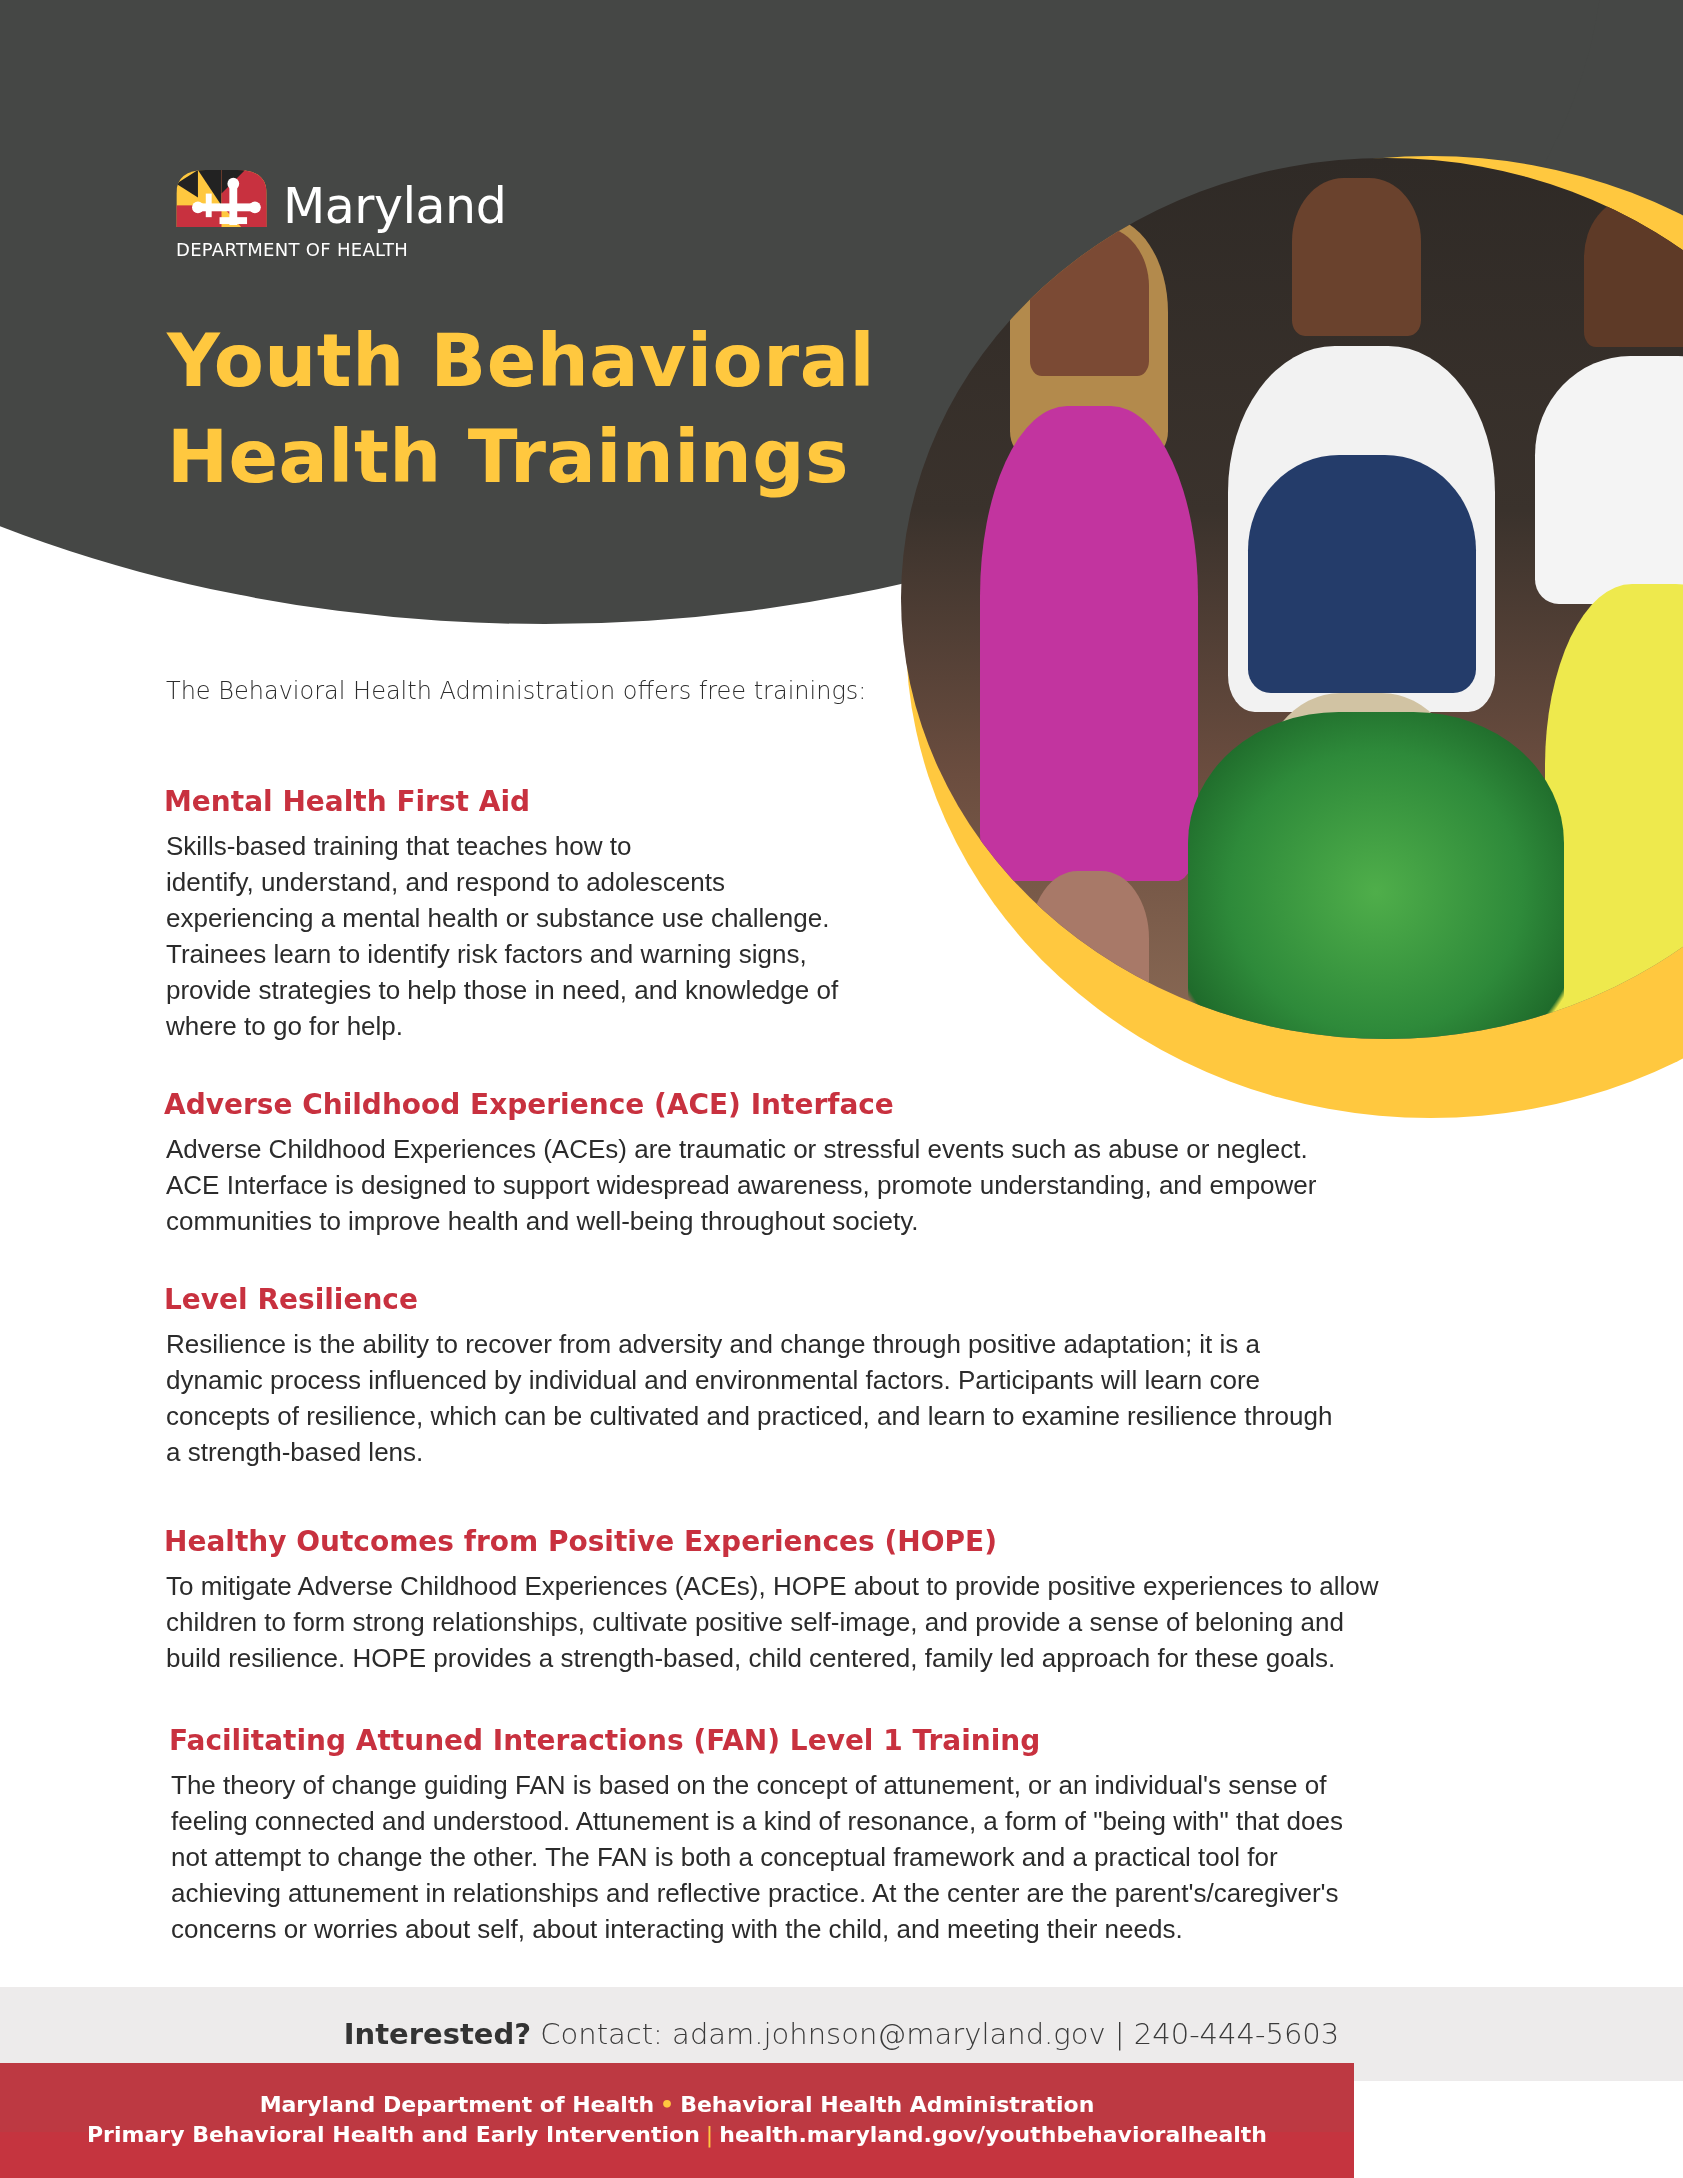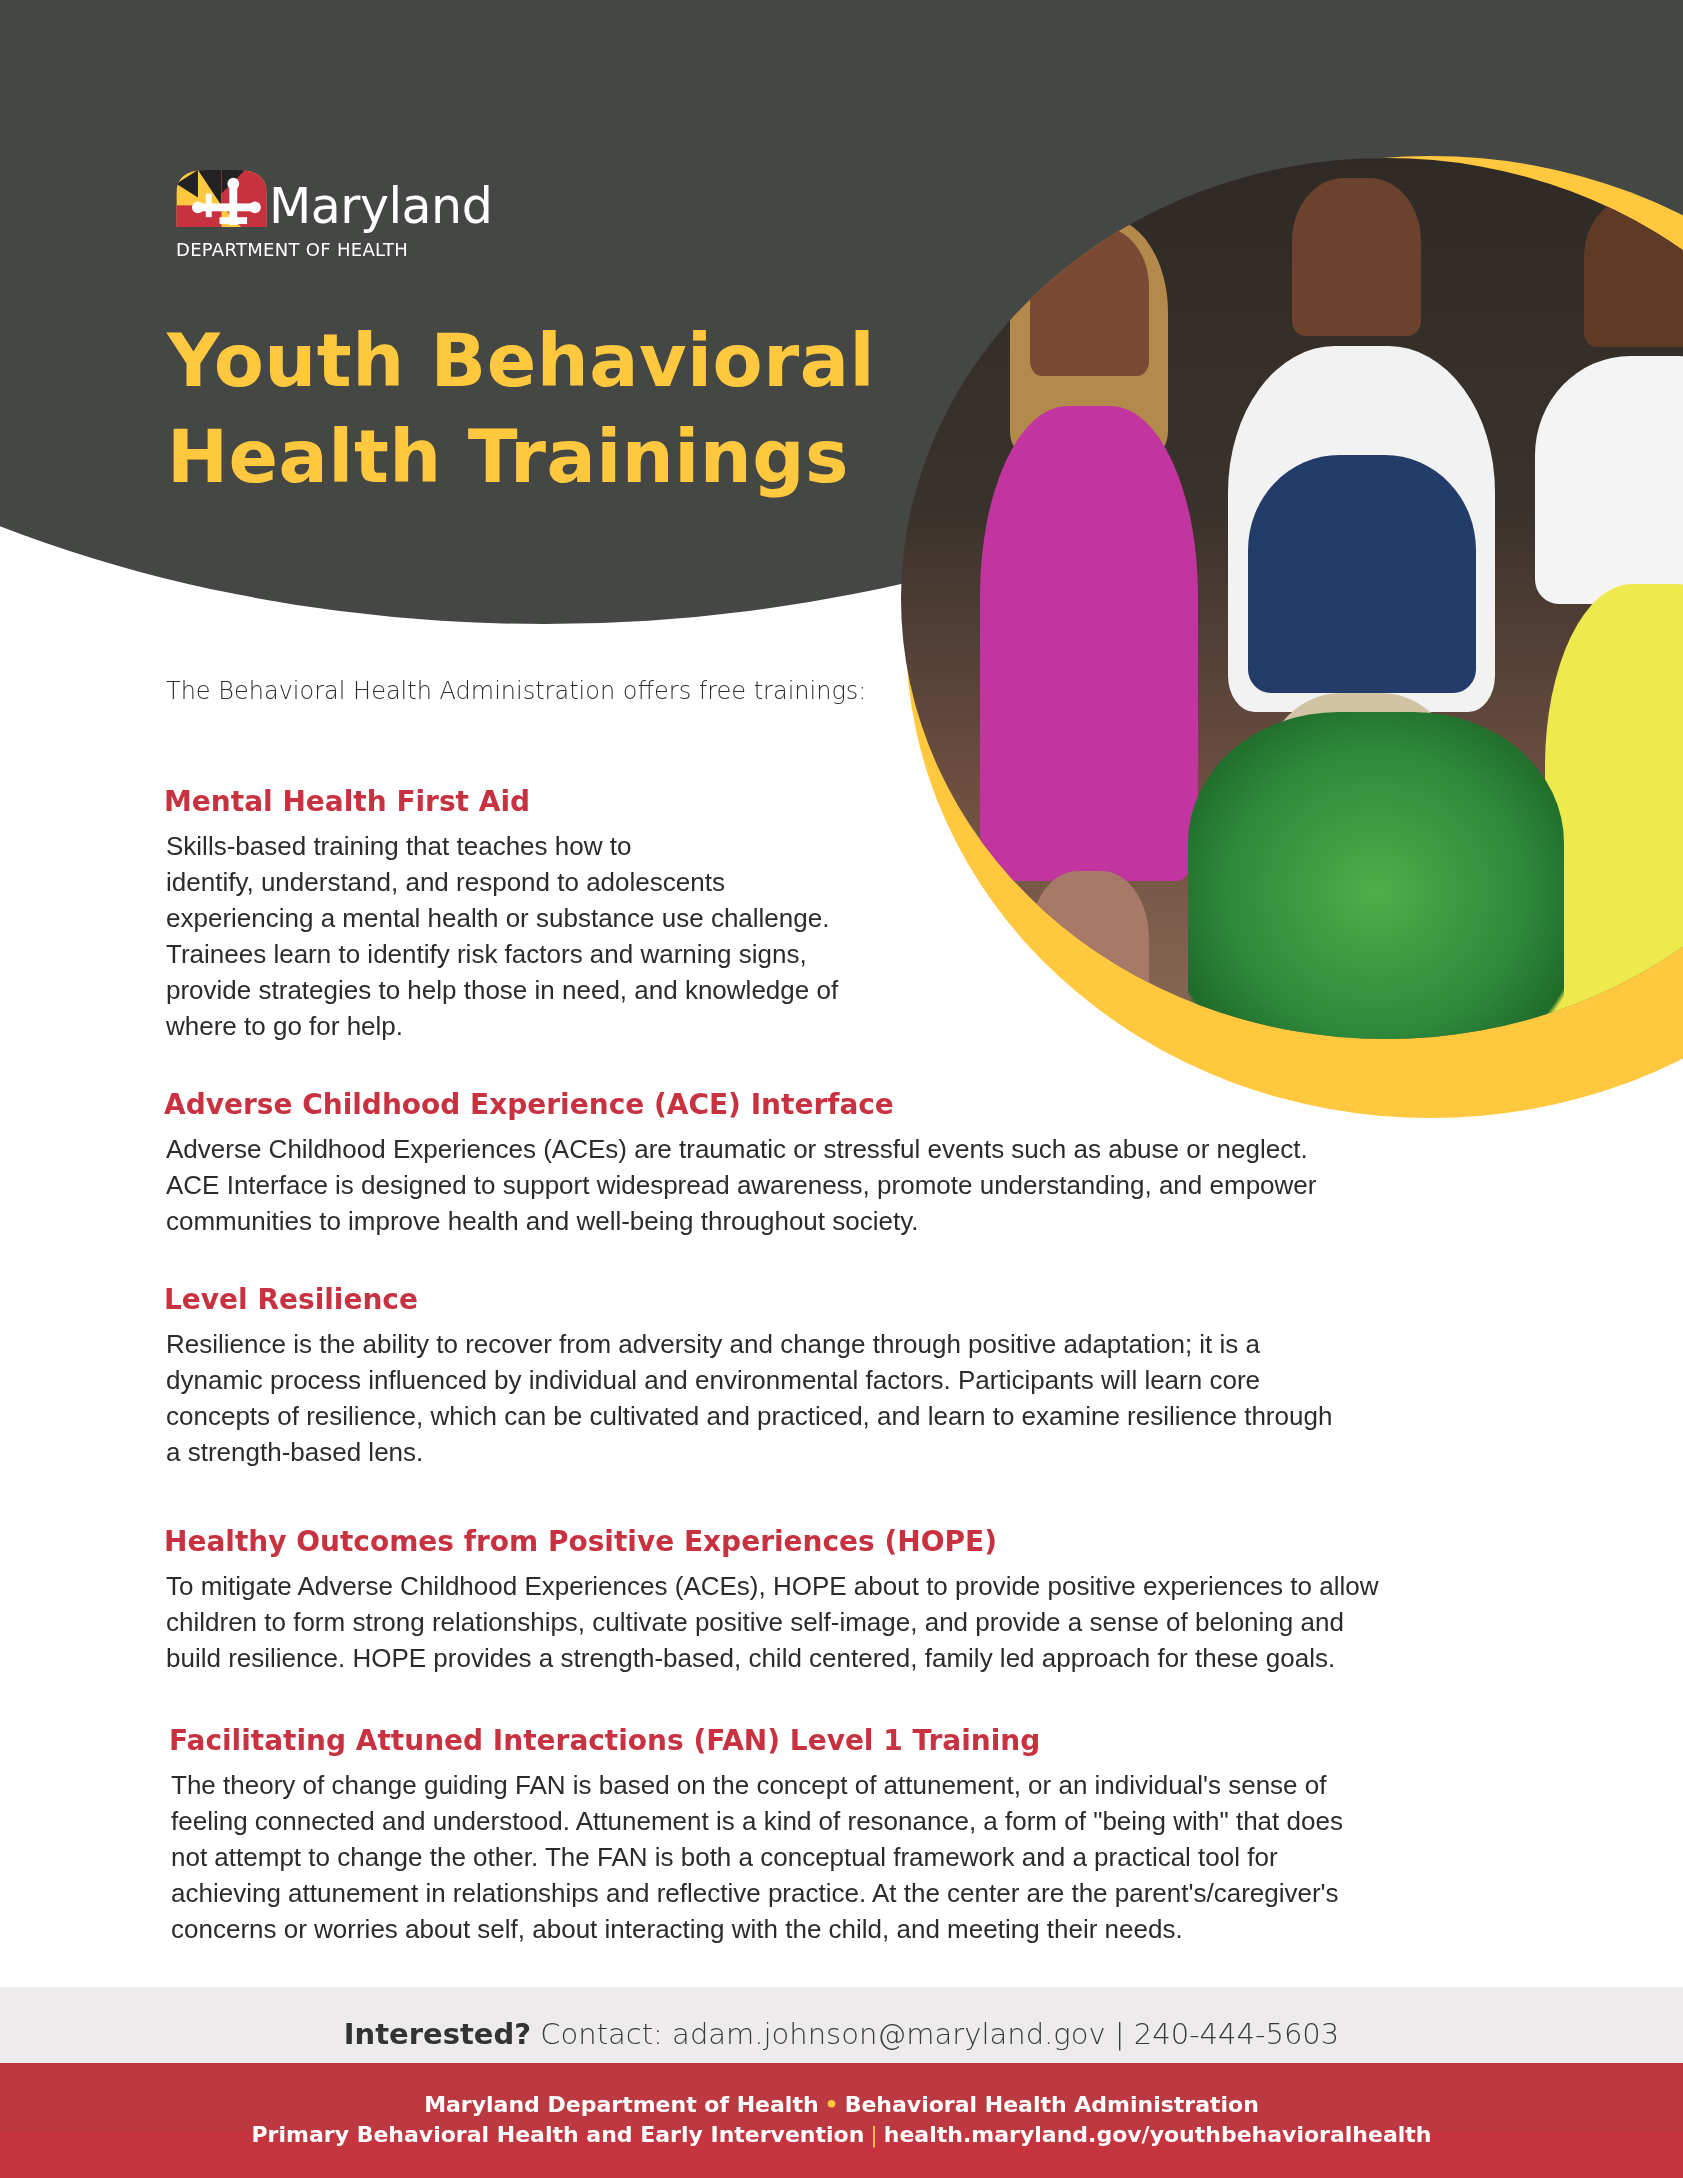--- a/index.html
+++ b/index.html
@@ -20,40 +20,40 @@
   .p2-navy { left:347px; top:297px; width:228px; height:238px; background:#243c6a; border-radius:4px; }
   .p2-head { left:391px; top:20px; width:129px; height:158px; background:#6a422d; border-radius:50%; }
   .p2-pants { left:356px; top:535px; width:208px; height:257px; background:#d1c3a3; }
   .p3-shirt { left:634px; top:198px; width:238px; height:248px; background:#f4f4f4; border-radius:35% 35% 6% 6%; }
   .p3-head { left:683px; top:40px; width:119px; height:149px; background:#5e3a27; border-radius:50%; }
   .p3-pants { left:644px; top:426px; width:218px; height:455px; background:#eee94d; border-radius:6px; }
   .plant { left:287px; top:554px; width:376px; height:327px; background:radial-gradient(ellipse at 50% 55%,#4fae4a 0%,#2e8a3a 55%,#1f6b2b 80%,transparent 82%); border-radius:50%; }
 
   .logo { position:absolute; left:176px; top:170px; display:flex; align-items:flex-end; }
   .flag { position:relative; width:91px; height:57px; }
-  .logo-word { font-family:"DejaVu Sans", sans-serif; color:#ffffff; font-size:49px; font-weight:500; line-height:1; margin-left:2px; letter-spacing:-0.5px; position:relative; top:4px; }
+  .logo-word { font-family:"DejaVu Sans", sans-serif; color:#ffffff; font-size:49px; font-weight:500; line-height:1; margin-left:16px; letter-spacing:-0.5px; position:relative; top:4px; }
   .logo-sub { position:absolute; left:176px; top:239px; color:#ffffff; font-family:"DejaVu Sans", sans-serif; font-size:18px; letter-spacing:0.3px; }
 
   .title { position:absolute; left:166px; top:312px; margin:1px; color:#FFC83F; font-family:"DejaVu Sans", sans-serif; font-weight:bold; font-size:73px; line-height:96px; letter-spacing:0.5px; }
 
   .intro { position:absolute; left:166px; top:669px; width:752px; font-family:"DejaVu Sans", sans-serif; font-size:24px; line-height:45px; color:#2d2d2d; font-weight:300; }
 
   .section { position:absolute; left:164px; }
   .section h2 { margin:0; color:#C8313F; font-family:"DejaVu Sans", sans-serif; font-weight:bold; font-size:28px; line-height:40px; }
   .section p { margin:6px 0 0 2px; font-family:"Liberation Sans", sans-serif; font-size:26px; line-height:36px; color:#2b2b2b; }
   .s1 { top:782px; width:832px; }
   .s2 { top:1085px; width:1445px; }
   .s3 { top:1280px; width:1445px; }
   .s4 { top:1522px; width:1445px; }
   .s5 { top:1721px; width:1455px; left:169px; }
 
   .contact-band { position:absolute; left:0; top:1987px; width:1683px; height:94px; background:#EDEBEB; display:flex; align-items:center; justify-content:center; }
   .contact { font-family:"DejaVu Sans", sans-serif; font-size:29px; color:#3a3a3a; font-weight:300; }
   .contact b { font-weight:bold; color:#333; }
-  .footer { position:absolute; left:0; top:2063px; width:1683px; height:115px; background:linear-gradient(180deg,#BD3942 0%,#BD3942 60%,#C5343F 60%,#C5343F 100%); color:#fff; text-align:center; font-family:"DejaVu Sans", sans-serif; font-weight:bold; font-size:22px; }
+  .footer { position:absolute; left:0; top:2063px; width:1354px; height:115px; background:linear-gradient(180deg,#BD3942 0%,#BD3942 60%,#C5343F 60%,#C5343F 100%); color:#fff; text-align:center; font-family:"DejaVu Sans", sans-serif; font-weight:bold; font-size:22px; }
   .footer .l1 { position:absolute; left:0; right:0; top:27px; line-height:30px; }
   .footer .l2 { position:absolute; left:0; right:0; top:57px; line-height:30px; }
   .dot { color:#FFC83F; margin:0 6px; }
   .pipe { color:#FFC83F; margin:0 6px; font-weight:normal; }
 </style>
 </head>
 <body>
 
 <div class="hero-dark">
   <div class="rect"></div>

